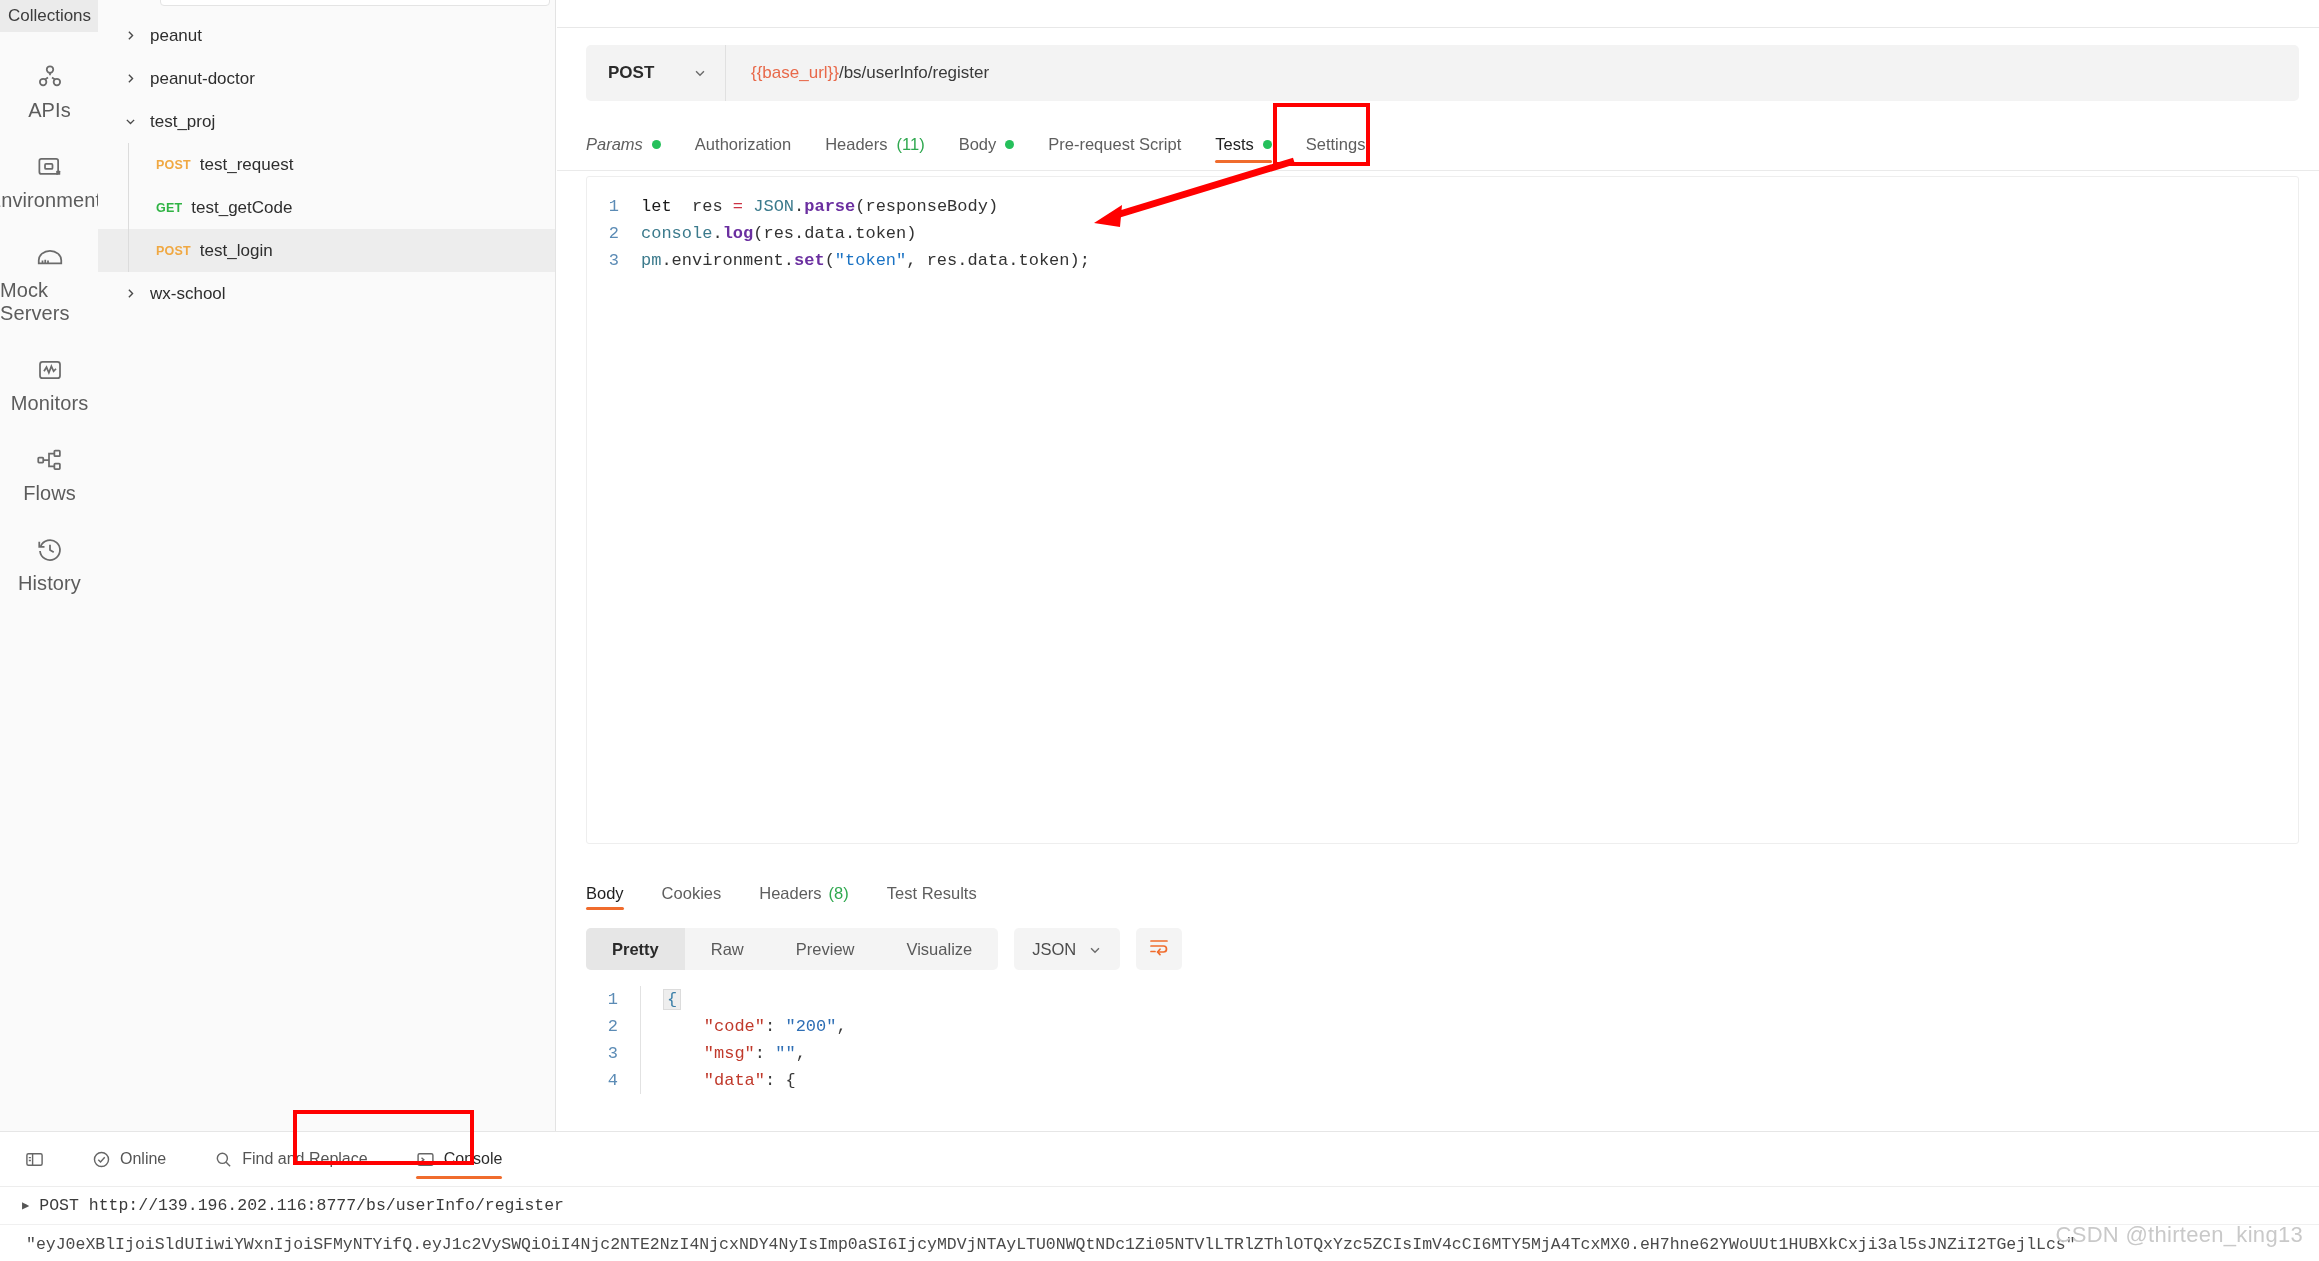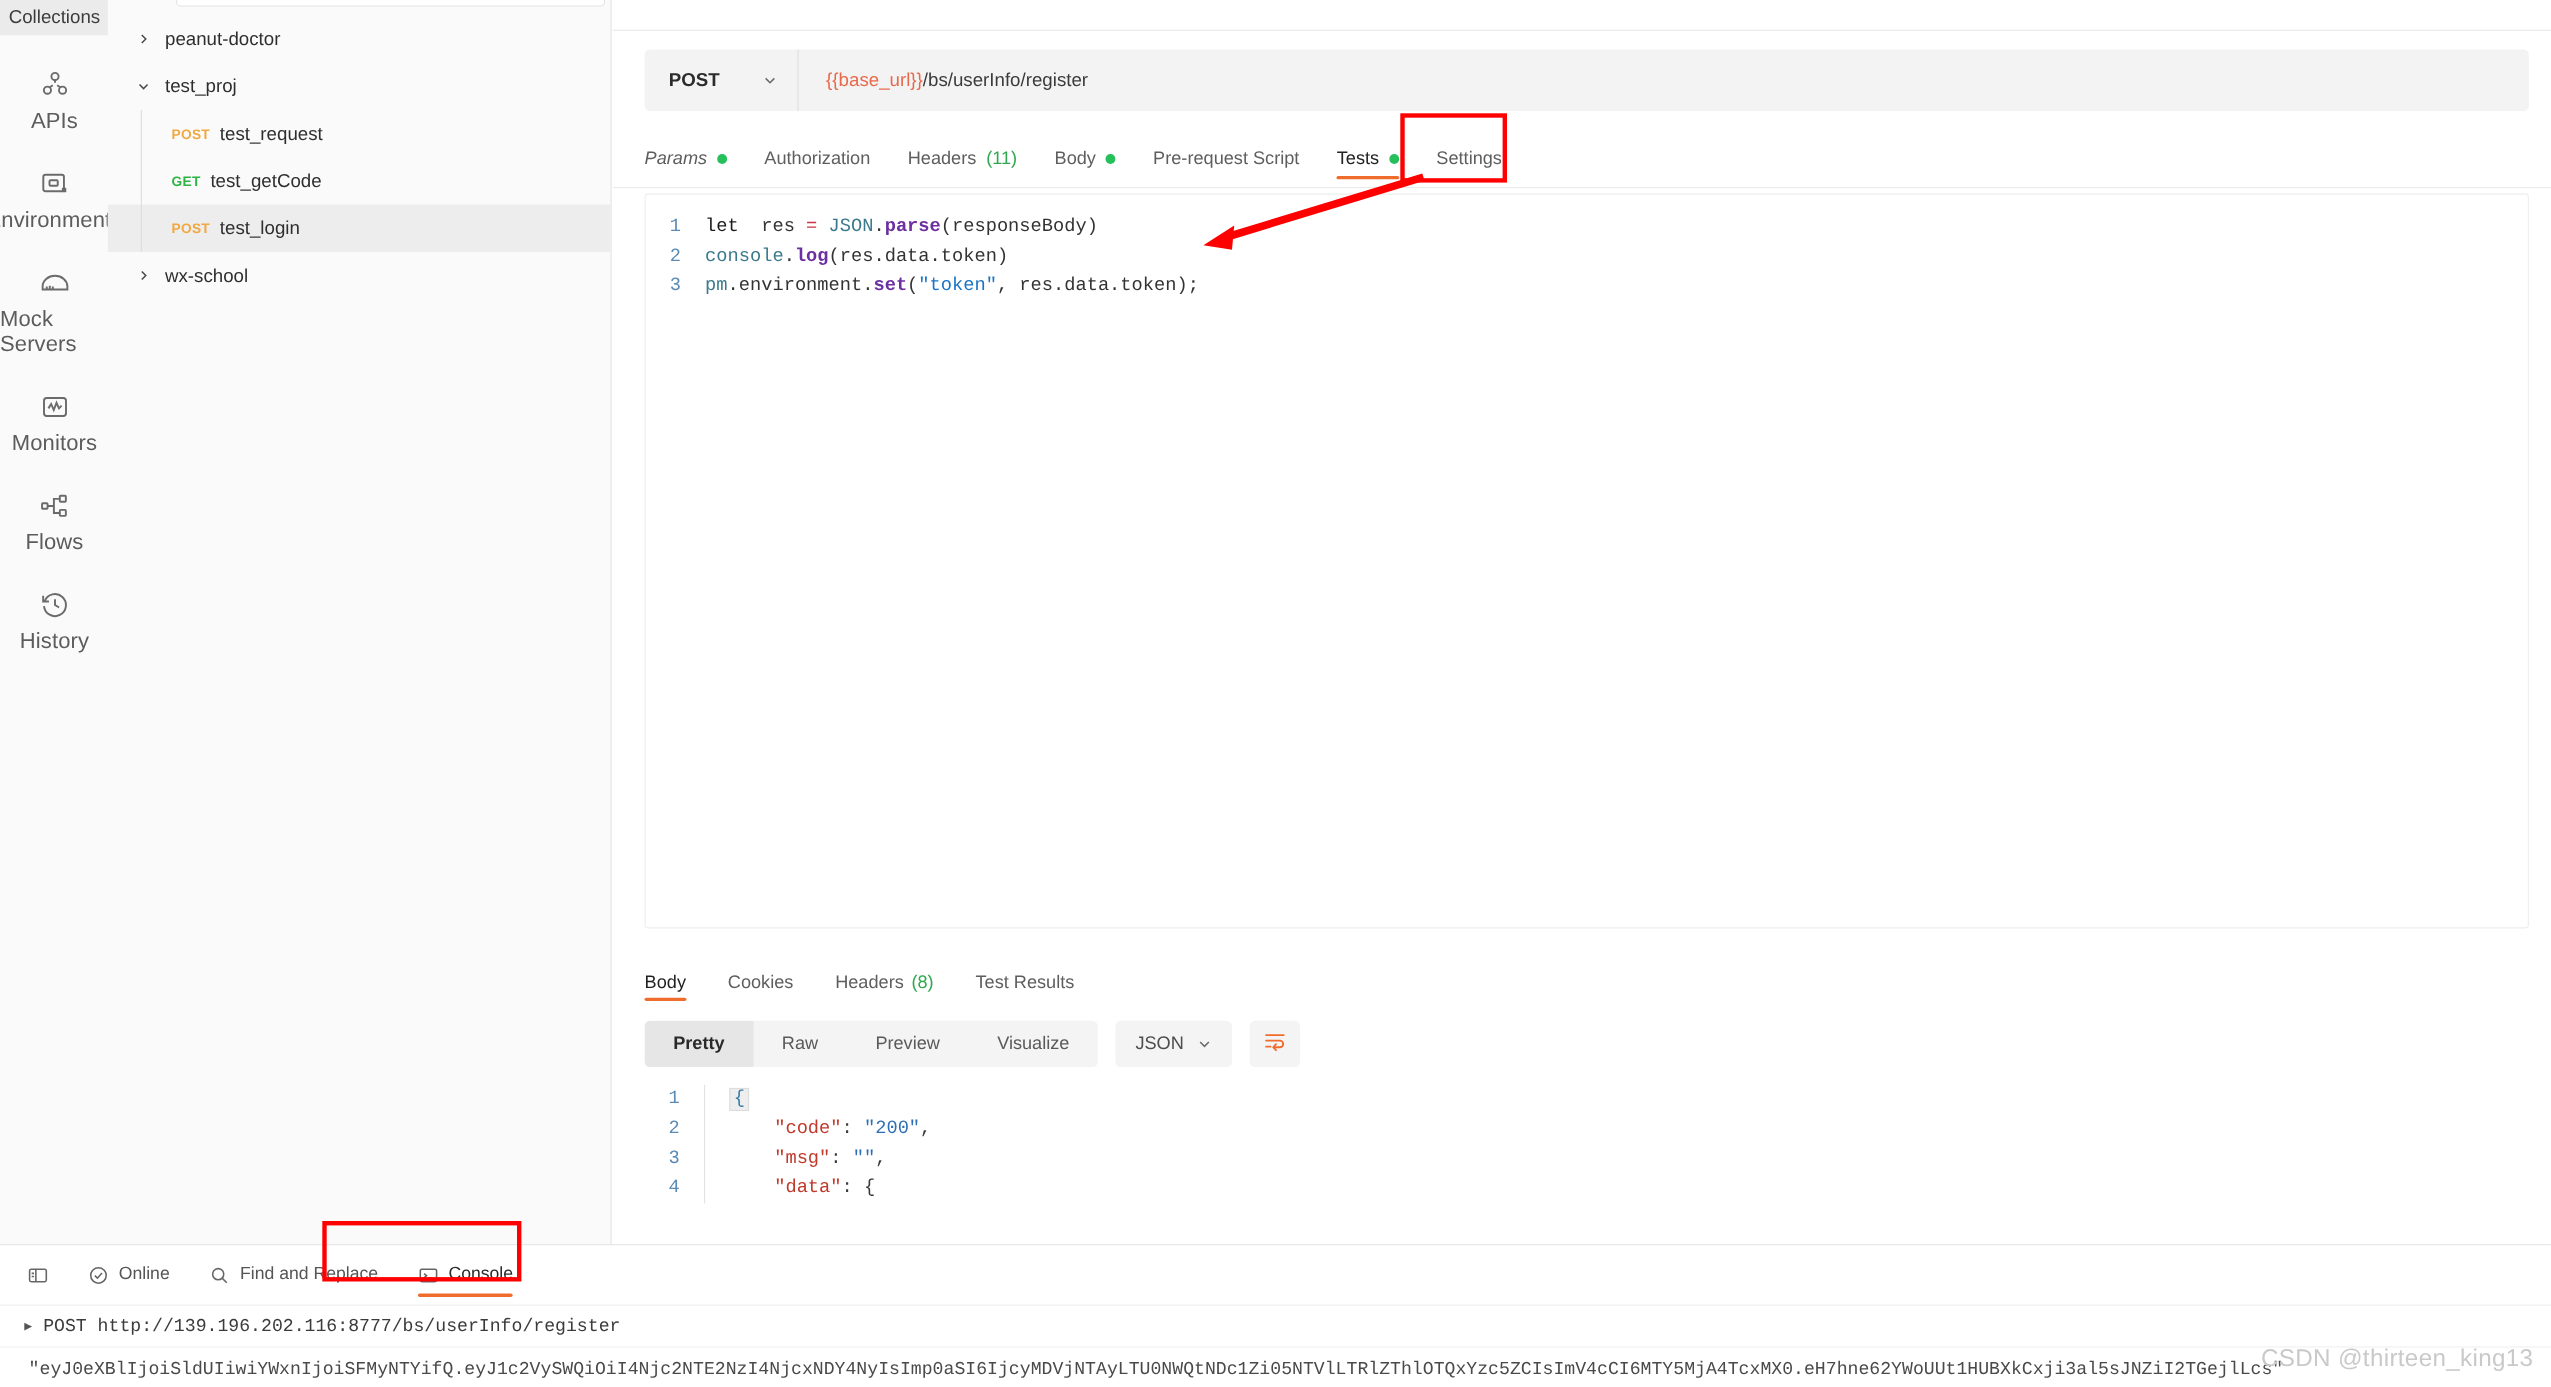--- a/index.html
+++ b/index.html
@@ -157,21 +157,21 @@
   .j-pun { color: #3a3a3a; }
   .fold {
     display: inline-block; background: #eeeeee; border: 1px solid #dcdcdc;
     padding: 0 3px; color: #3a7fa8;
   }
 
   
   #statusbar {
     position: absolute; left: 0; right: 0; top: 1131px; height: 55px;
     background: #fff; border-top: 1px solid #e6e6e6;
-    display: flex; align-items: center; padding-left: 8px; gap: 2px;
+    display: flex; align-items: center; padding-left: 8px; gap: 14px;
   }
   .sb {
     display: flex; align-items: center; gap: 9px; padding: 0 17px; height: 55px;
     font-size: 16px; color: #555; cursor: pointer; position: relative; white-space: nowrap;
   }
   .sb .ico { width: 19px; height: 19px; color: #666; flex: none; }
   .sb.on { color: #2b2b2b; }
   .sb.on::after {
     content: ""; position: absolute; left: 17px; right: 17px; bottom: 8px;
     height: 3px; background: #f06c2d; border-radius: 2px;
@@ -275,20 +275,28 @@
         </svg>
       </span>
       <span class="lbl">History</span>
     </div>
   </div>
 
   <div id="sidebar">
     <div id="sb-search"></div>
     <div class="tree">
 
+      <div class="node">
+        <span class="chev">
+          <svg viewBox="0 0 16 16" fill="none" stroke="currentColor" stroke-width="1.7">
+              <path d="M6 3.5 10.5 8 6 12.5"></path>
+            </svg>
+        </span>
+        <span class="node-label">peanut</span>
+      </div>
 
       <div class="node">
         <span class="chev">
           <svg viewBox="0 0 16 16" fill="none" stroke="currentColor" stroke-width="1.7">
               <path d="M6 3.5 10.5 8 6 12.5"></path>
             </svg>
         </span>
         <span class="node-label">peanut-doctor</span>
       </div>
 

